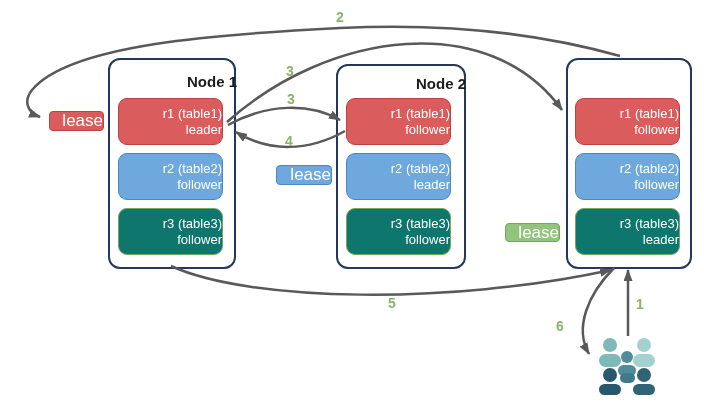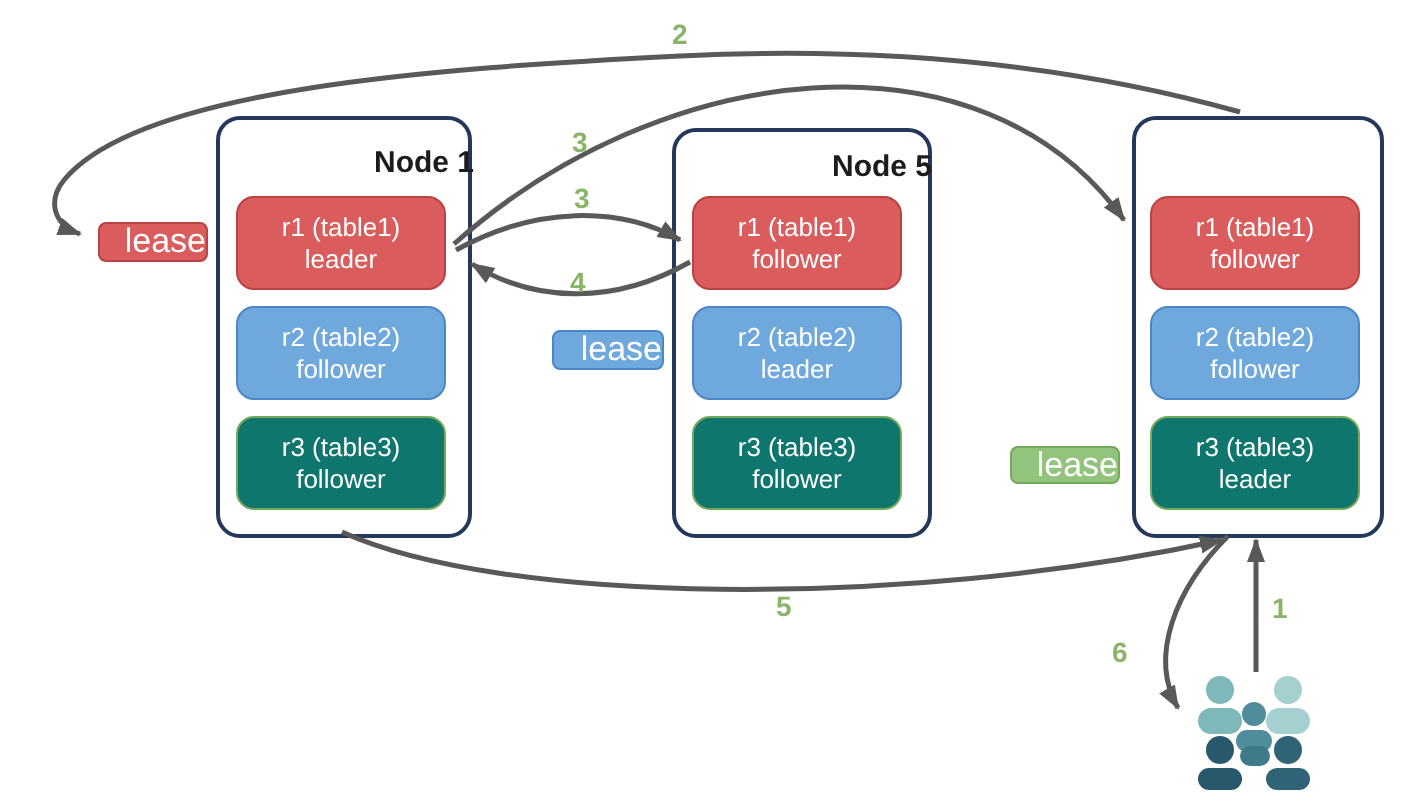--- a/index.html
+++ b/index.html
@@ -12,21 +12,21 @@
   .node1{left:108px;top:58px;width:124px;height:207px;}
   .node2{left:336px;top:64px;width:126px;height:201px;}
   .node3{left:566px;top:58px;width:122px;height:207px;}
   .node-title{position:absolute;left:0;width:100%;text-align:center;font-weight:bold;
     font-size:15px;color:#1c1c1c;padding-left:40px;}
   .node1 .node-title{top:13px;}
   .node2 .node-title{top:9px;}
   .node3 .node-title{top:14px;}
   
   .range{position:absolute;width:105px;height:47px;border-radius:9px;border:1.5px solid;
-    display:flex;flex-direction:column;align-items:center;justify-content:center;
+    display:flex;flex-direction:column;align-items:flex-end;justify-content:center;
     color:#ffffff;font-size:13px;line-height:16px;text-align:center;box-sizing:border-box;}
   .node1 .range{left:8px;} .node2 .range{left:8px;} .node3 .range{left:7px;}
   .node1 .pos1{top:38px;} .node1 .pos2{top:93px;} .node1 .pos3{top:148px;}
   .node2 .pos1{top:32px;} .node2 .pos2{top:87px;} .node2 .pos3{top:142px;}
   .node3 .pos1{top:38px;} .node3 .pos2{top:93px;} .node3 .pos3{top:148px;}
   .range.red{background:#db5c5c;border-color:#b94341;}
   .range.blue{background:#6fa8dc;border-color:#4d86c6;}
   .range.green{background:#0f766e;border-color:#74a85a;}
   
   .lease{position:absolute;border-radius:4px;border:1.5px solid;color:#ffffff;font-size:17px;
@@ -62,21 +62,21 @@
       <span>r2 (table2)</span>
       <span>follower</span>
     </div>
     <div class="range green pos3">
       <span>r3 (table3)</span>
       <span>follower</span>
     </div>
   </div>
 
   <div class="node node2">
-    <div class="node-title">Node 5</div>
+    <div class="node-title">Node 2</div>
     <div class="range red pos1">
       <span>r1 (table1)</span>
       <span>follower</span>
     </div>
     <div class="range blue pos2">
       <span>r2 (table2)</span>
       <span>leader</span>
     </div>
     <div class="range green pos3">
       <span>r3 (table3)</span>

